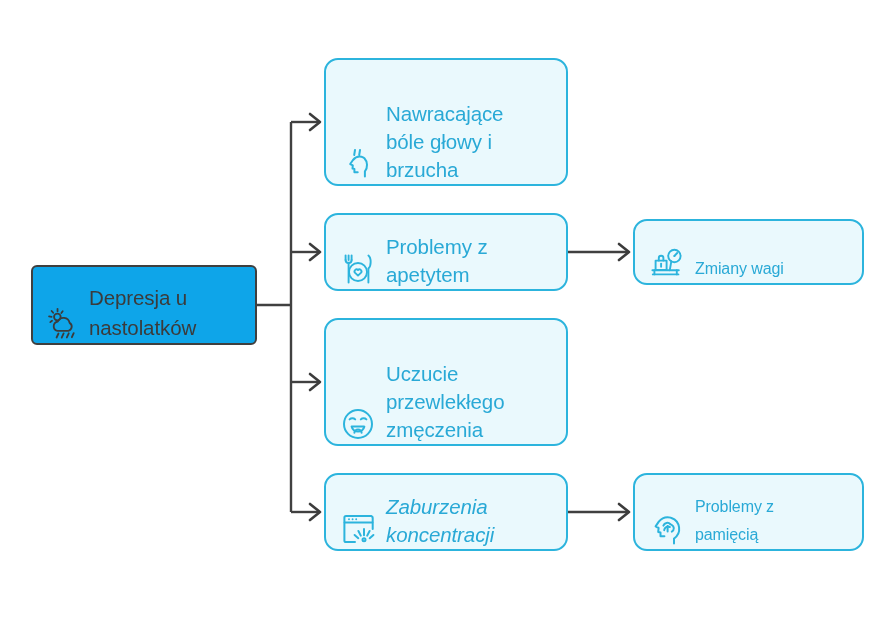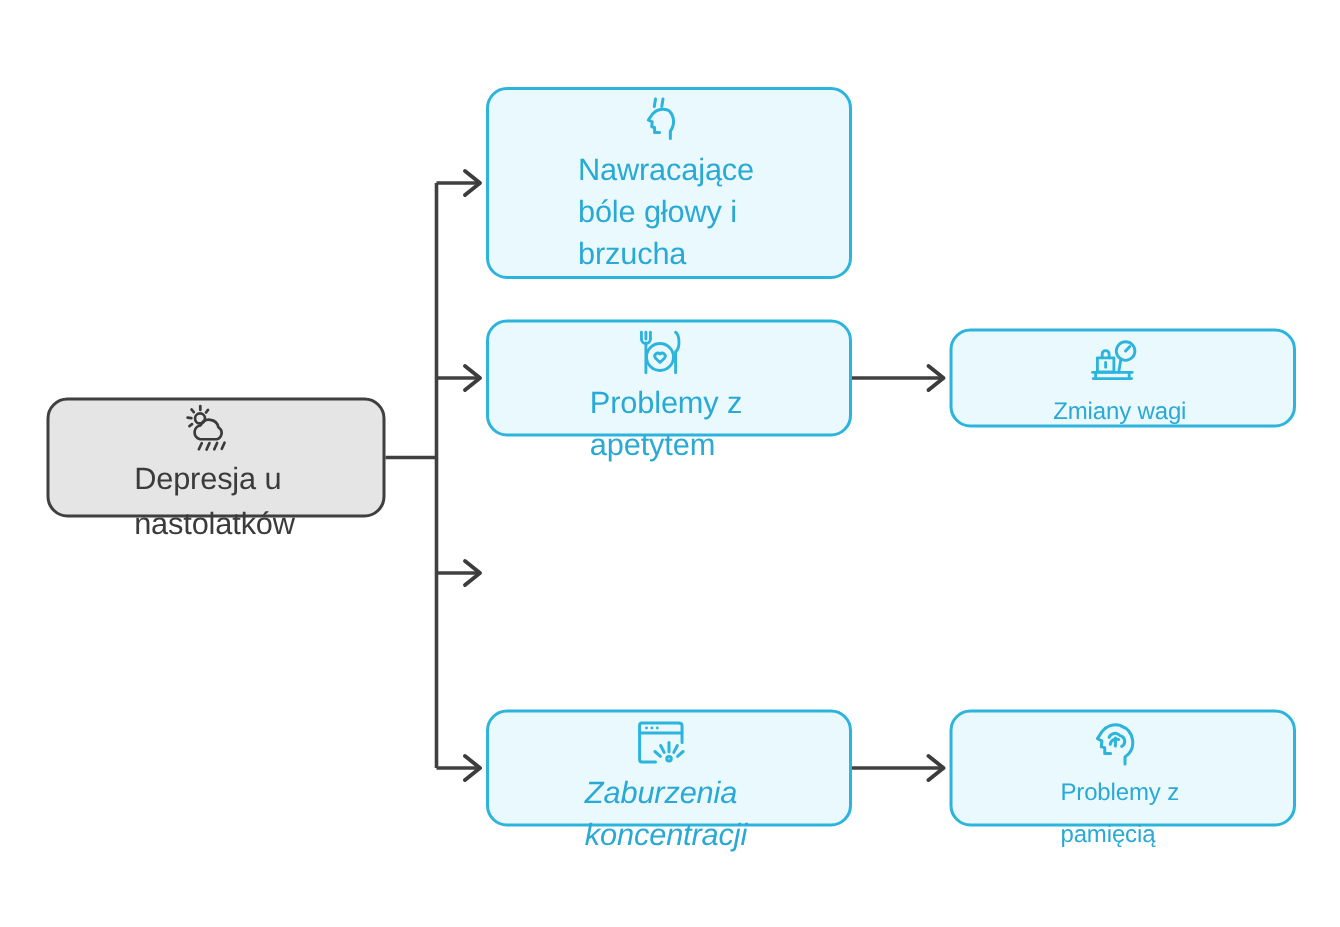--- a/index.html
+++ b/index.html
@@ -27,28 +27,28 @@
     width: 893px;
     height: 618px;
     pointer-events: none;
   }
 
   
   .node {
     position: absolute;
     box-sizing: border-box;
     display: flex;
-    flex-direction: column;
-    align-items: center;
+    flex-direction: row;
+    align-items: flex-end;
     border-radius: 14px;
   }
   .node.root {
-    background: #e5e5e5;
+    background: #0ea5e9;
     border: 2px solid #3f3f3f;
-    border-radius: 14px;
+    border-radius: 6px;
     padding: 0 14px 0 12px;
   }
   .node.leaf {
     background: #eaf9fd;
     border: 2.5px solid #2cb4dd;
     padding: 0 16px 0 12px;
   }
 
   .node-icon {
     flex: 0 0 auto;
@@ -194,20 +194,39 @@
         <path d="M20.0 26.6
                  l-3.1 -3.0
                  a2.05 2.05 0 0 1 3.1 -2.65
                  a2.05 2.05 0 0 1 3.1 2.65 Z"></path>
       </g>
     </svg>
     <span class="node-label">Problemy z
 apetytem</span>
   </div>
 
+  <div class="node leaf" id="node-fatigue">
+    <svg class="node-icon" viewBox="0 0 40 40">
+      <g fill="none" stroke="#2cb4dd" stroke-width="2.0" stroke-linecap="round" stroke-linejoin="round">
+
+        <circle cx="20.0" cy="20.0" r="14.0"></circle>
+
+        <path d="M11.6 15.4 a3.6 3.0 0 0 1 5.6 0"></path>
+        <path d="M22.8 15.4 a3.6 3.0 0 0 1 5.6 0"></path>
+
+        <path d="M13.6 22.6
+                 a6.6 6.6 0 0 0 12.8 0 Z"></path>
+
+        <path d="M16.4 28.8 a3.6 3.4 0 0 1 7.2 0"></path>
+      </g>
+    </svg>
+    <span class="node-label">Uczucie
+przewlekłego
+zmęczenia</span>
+  </div>
 
   <div class="node leaf" id="node-focus">
     <svg class="node-icon" viewBox="0 0 40 40">
       <g fill="none" stroke="#2cb4dd" stroke-width="2.0" stroke-linecap="round" stroke-linejoin="round">
 
         <path d="M33.0 7.0 L8.0 7.0 a1.6 1.6 0 0 0 -1.6 1.6 L6.4 31.4 a1.6 1.6 0 0 0 1.6 1.6 L17.0 33.0"></path>
         <path d="M33.4 7.2 a1.6 1.6 0 0 1 1.3 1.6 L34.7 20.0"></path>
 
         <path d="M6.6 13.6 L34.4 13.6"></path>
 

